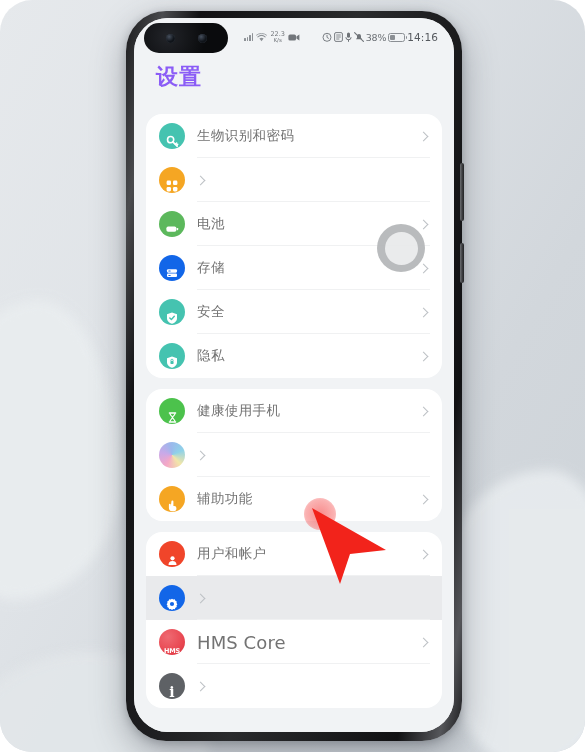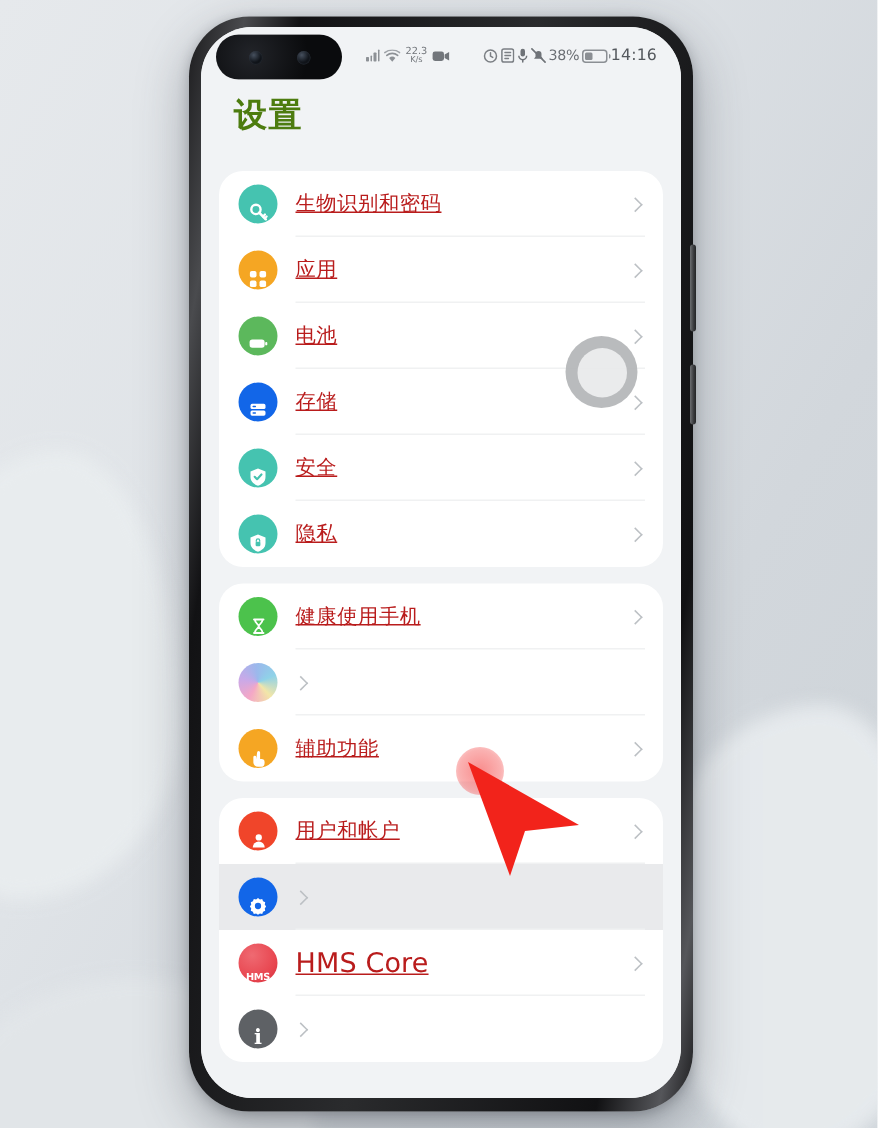--- a/index.html
+++ b/index.html
@@ -6,20 +6,21 @@
   html,body{
     width:585px; height:752px; overflow:hidden;
     font-family:"DejaVu Sans","Liberation Sans",sans-serif;
   }
 
   
   #scene{
     position:relative; width:585px; height:752px;
     background:linear-gradient(120deg,#e6e9ec 0%,#dfe3e7 35%,#d2d7dc 70%,#cdd3d8 100%);
     overflow:hidden;
+    border-radius:32px;
   }
   .blob{ position:absolute; background:#eef1f3; filter:blur(6px); opacity:.95; }
   #blob-left{
     left:-60px; top:300px; width:180px; height:300px;
     border-radius:55% 45% 60% 40% / 50% 60% 40% 50%;
     background:#e9edef;
   }
   #blob-right{
     right:-40px; top:470px; width:190px; height:300px;
     border-radius:60% 40% 50% 50% / 45% 55% 45% 55%;
@@ -100,21 +101,21 @@
   }
   #battery-shell:after{
     content:""; position:absolute; right:-3px; top:2.5px;
     width:1.6px;height:3px;background:#8b8f94;border-radius:0 1px 1px 0;
   }
   #battery-fill{ height:100%; background:#8b8f94; border-radius:1px; }
 
   
   #page-title{
     padding:6px 0 14px 22px;
-    font-size:22px; font-weight:bold; color:#4d7c0f;
+    font-size:22px; font-weight:bold; color:#8b5cf6;
     letter-spacing:1px;
     background:#f1f3f5;
   }
 
   
   #settings-scroll{
     position:absolute; top:96px; left:0; right:0; bottom:0;
     background:#f1f3f5;
     padding:0 12px;
   }
@@ -137,23 +138,22 @@
     background:#f0f1f2;
   }
   .row:last-child .divider{ display:none; }
   .row-icon{
     width:26px;height:26px;border-radius:50%;
     flex:0 0 26px;
     display:flex; align-items:flex-end; justify-content:center;
     margin-right:12px;
   }
   .row-label{
-    font-size:13.5px; color:#b91c1c; letter-spacing:.4px;
+    font-size:13.5px; color:#737373; letter-spacing:.4px;
     flex:1 1 auto;
-    text-decoration:underline;
   }
   .row-label.latin{ letter-spacing:.1px; font-size:18px; }
   .chev{
     flex:0 0 auto;
     width:7px;height:7px;
     border-right:1.4px solid #bcc0c4;
     border-top:1.4px solid #bcc0c4;
     transform:rotate(45deg);
     margin-right:3px;
   }
@@ -292,21 +292,20 @@
 
           <div class="row">
             <span class="row-icon" style="background:#f5a623">
               <svg width="14" height="14" viewBox="0 0 14 14" class="g">
                 <rect x="1.6" y="1.6" width="4.4" height="4.4" rx="1.3" fill="#fff"></rect>
                 <rect x="8" y="1.6" width="4.4" height="4.4" rx="1.3" fill="#fff"></rect>
                 <rect x="1.6" y="8" width="4.4" height="4.4" rx="1.3" fill="#fff"></rect>
                 <rect x="8" y="8" width="4.4" height="4.4" rx="1.3" fill="#fff"></rect>
               </svg>
             </span>
-            <span class="row-label">应用</span>
             <span class="chev"></span>
             <span class="divider"></span>
           </div>
 
           <div class="row">
             <span class="row-icon" style="background:#5cb85c">
               <svg width="16" height="16" viewBox="0 0 16 16" class="g">
                 <rect x="2.4" y="5.4" width="10" height="5.4" rx="1.8" fill="#fff"></rect>
                 <rect x="12.8" y="7" width="1.4" height="2.2" rx=".6" fill="#fff"></rect>
               </svg>

